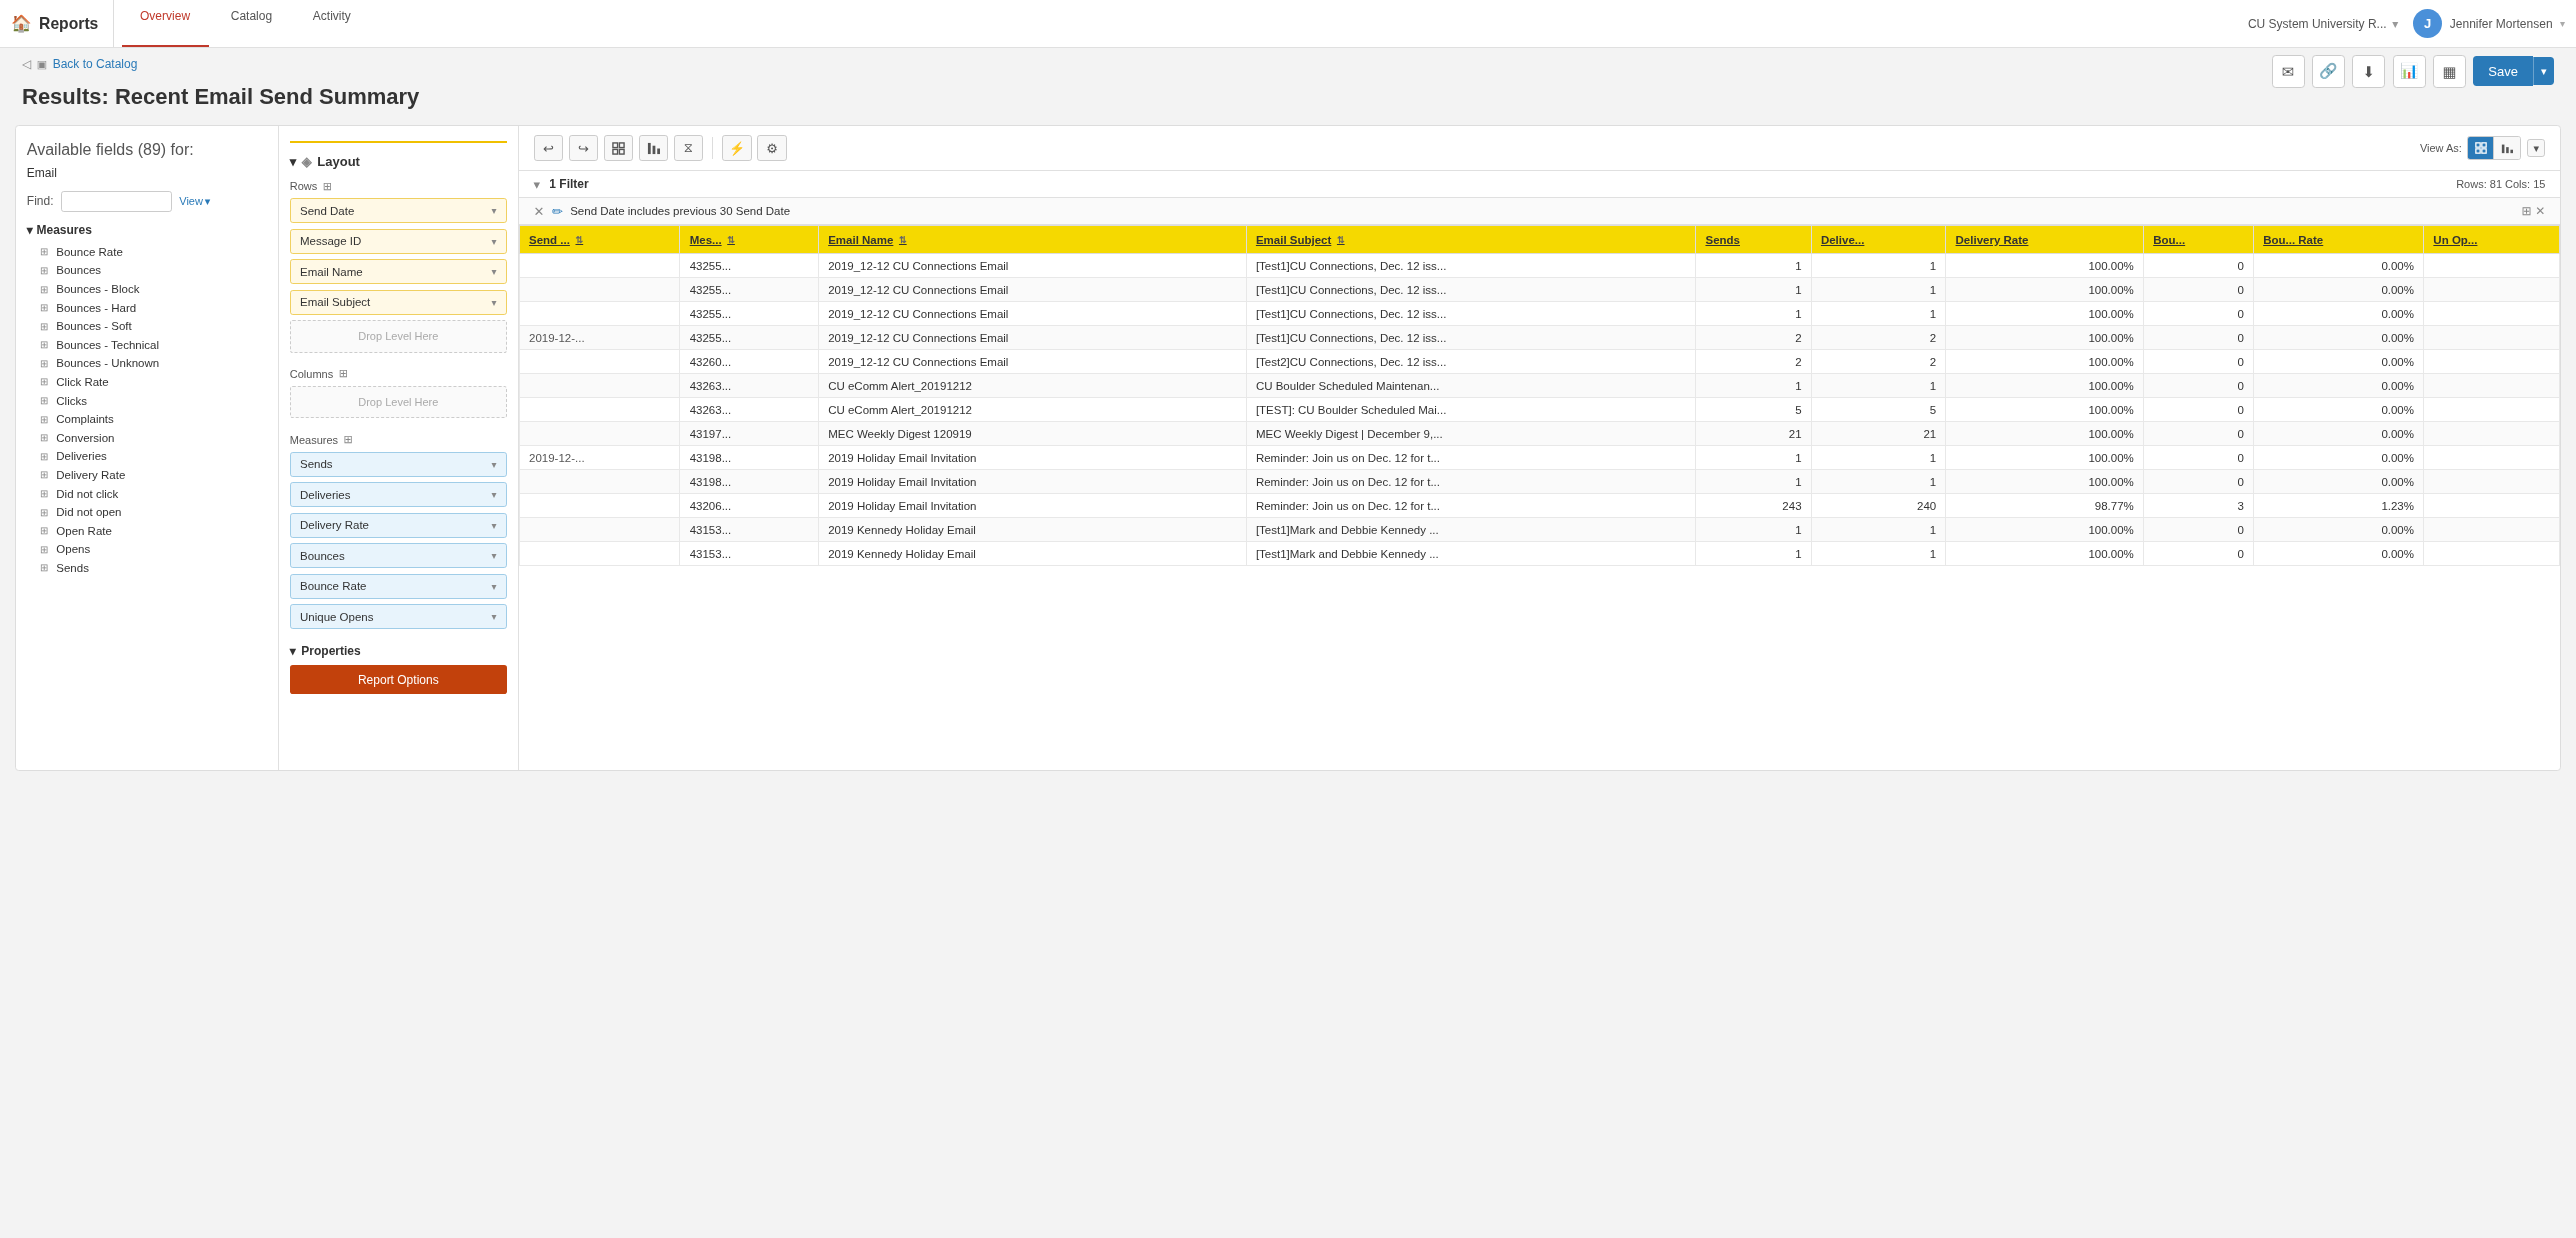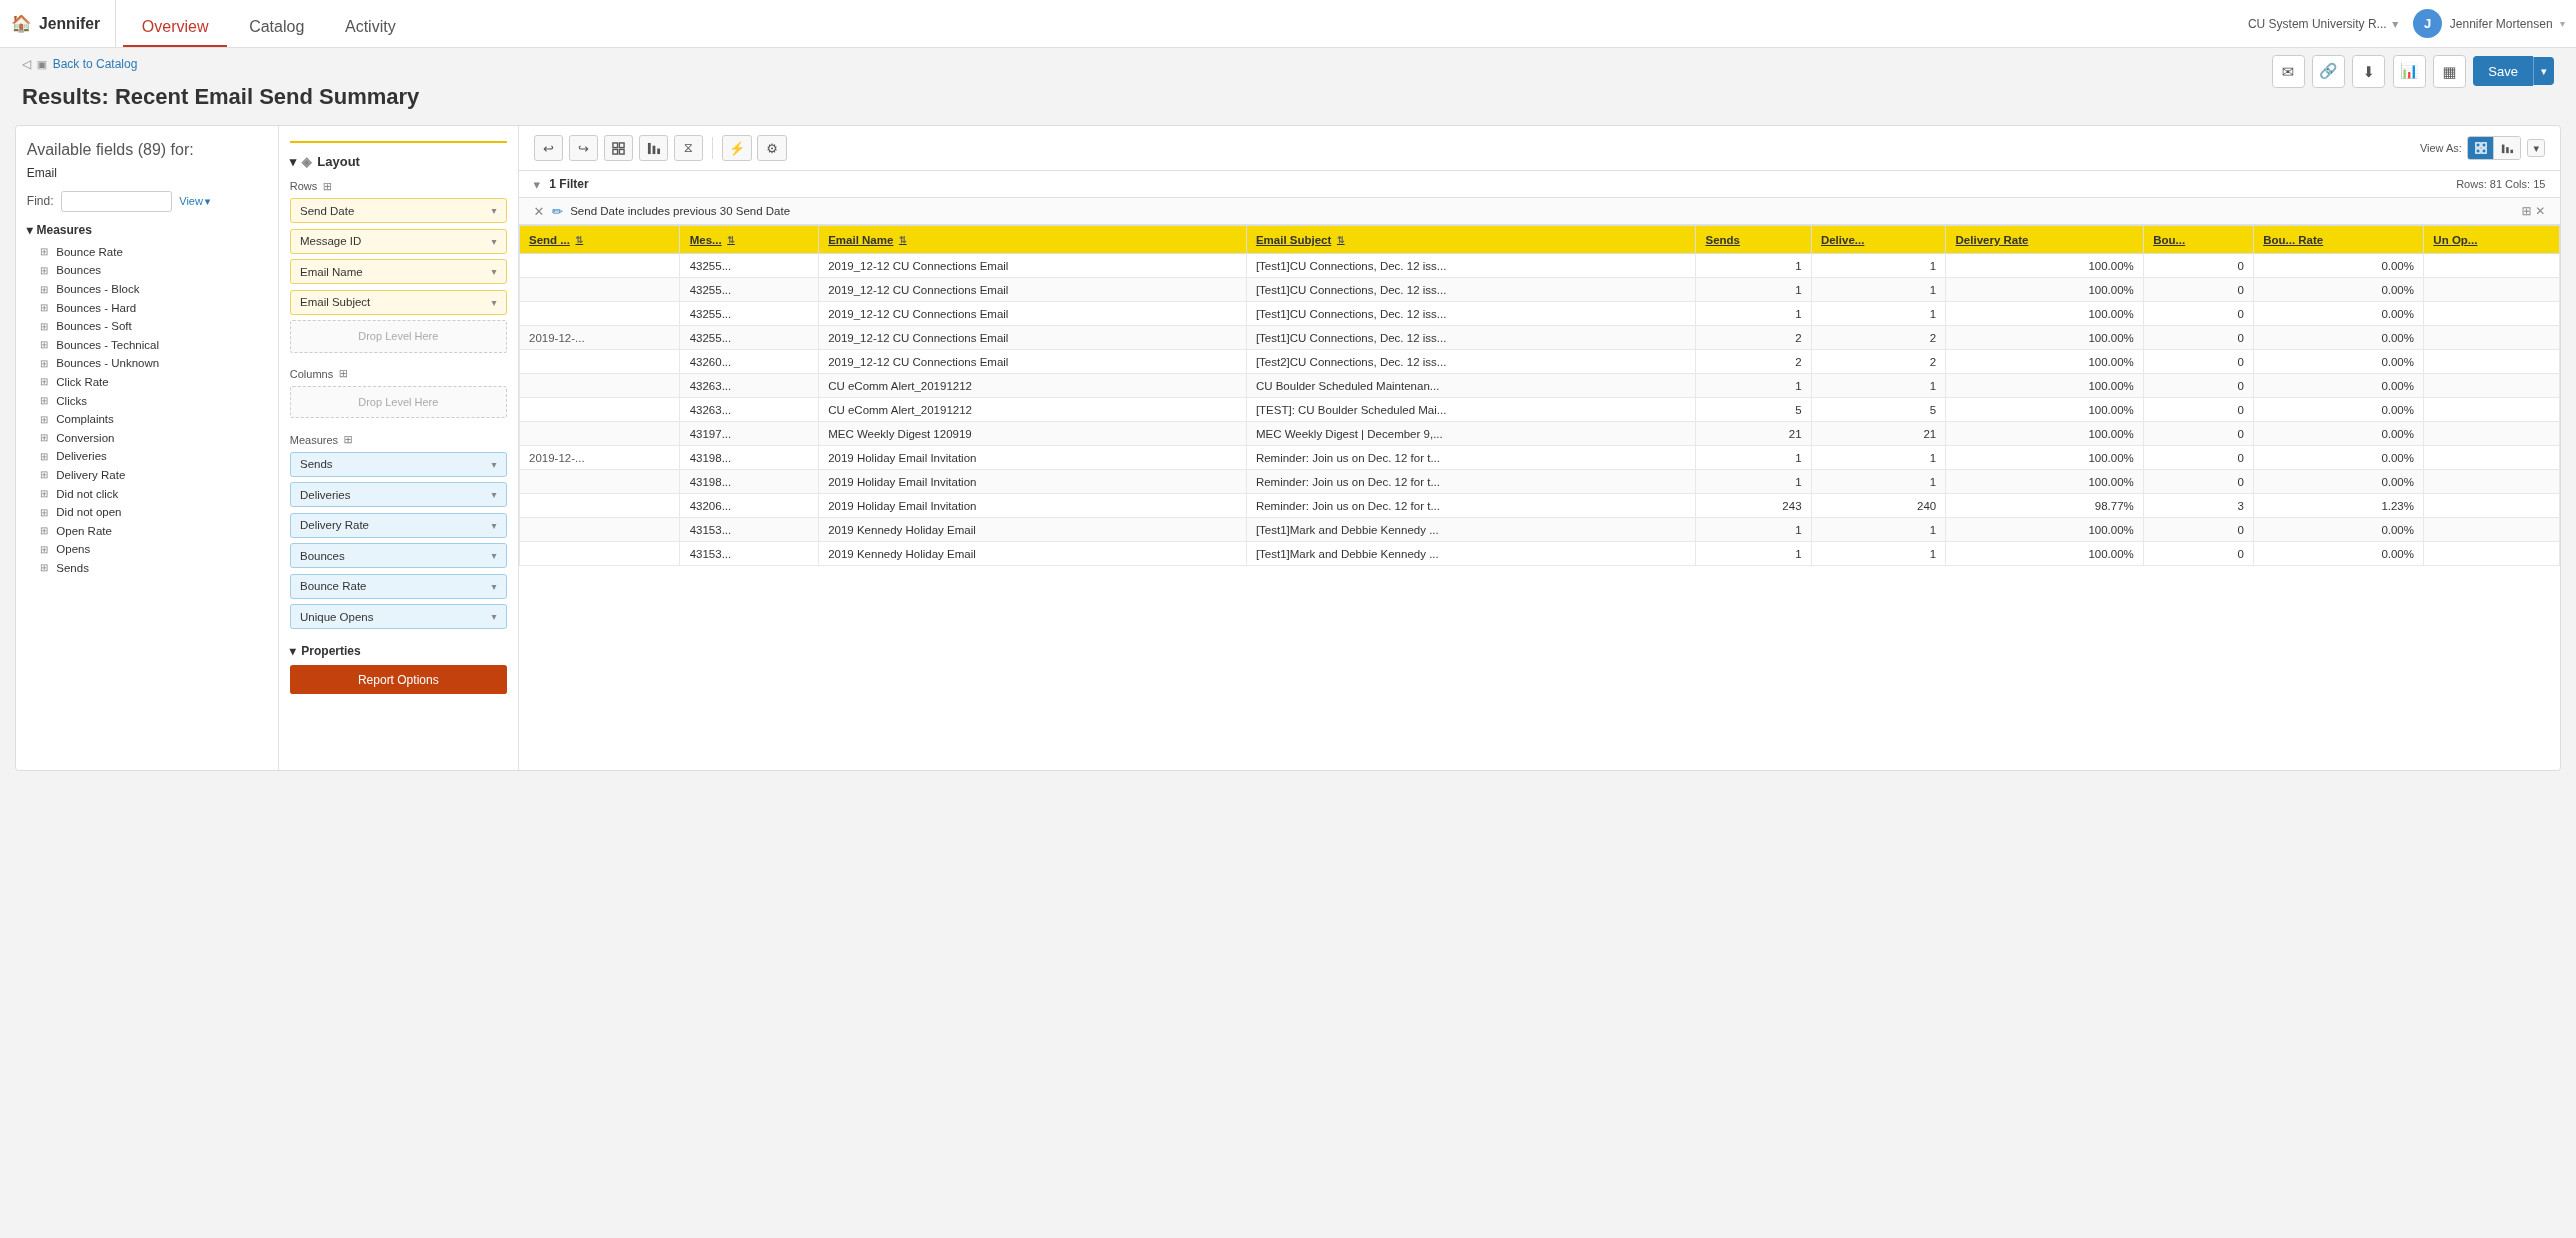--- a/index.html
+++ b/index.html
@@ -6,23 +6,23 @@
     body { font-family: -apple-system, BlinkMacSystemFont, 'Segoe UI', Arial, sans-serif; font-size: 12px; background: #f3f3f3; color: #333; }
 
     
     .top-nav {
       display: flex; align-items: center; background: #fff;
       border-bottom: 1.8px solid #e0e0e0; height: 48px; padding: 0 11px;
     }
     .top-nav .home-icon { color: #666; margin-right: 7.4px; font-size: 16.6px; }
     .nav-tabs { display: flex; height: 100%; align-items: flex-end; }
     .nav-tab {
-      padding: 9.2px 18.5px; cursor: pointer; font-size: 16px; color: #555;
+      padding: 9.2px 18.5px; cursor: pointer; font-size: 12px; color: #555;
       border-bottom: 2.8px solid transparent; margin-right: 3.7px;
-      display: flex; align-items: flex-end; height: 100%;
+      display: flex; align-items: flex-start; height: 100%;
     }
     .nav-tab.active { color: #c0392b; border-bottom: 2.8px solid #c0392b; font-weight: 500; }
     .nav-reports { font-size: 15.7px; font-weight: 600; color: #333; padding: 0 14.8px 0 0; display: flex; align-items: center; height: 100%; border-right: 0.9px solid #ddd; margin-right: 7.4px; }
     .top-right { margin-left: auto; display: flex; align-items: center; gap: 14.8px; }
     .org-selector { display: flex; align-items: center; gap: 5.5px; color: #555; font-size: 12px; cursor: pointer; }
     .org-selector .chevron { color: #999; }
     .user-badge { display: flex; align-items: center; gap: 7.4px; cursor: pointer; }
     .user-avatar { width: 29.5px; height: 29.5px; border-radius: 50%; background: #4a90d9; display: flex; align-items: center; justify-content: center; color: #fff; font-size: 13px; font-weight: 600; }
     .user-name { color: #555; font-size: 12px; }
 
@@ -124,21 +124,21 @@
     tbody tr:nth-child(even) td { background: #fafafa; }
     .col-numeric { text-align: right; }
     .col-date { color: #555; }
     .th-wrap { display: flex; align-items: center; gap: 2.8px; }
   </style>
 </head>
 <body>
 
 <nav class="top-nav">
   <span class="home-icon">🏠</span>
-  <span class="nav-reports">Jennifer</span>
+  <span class="nav-reports">Reports</span>
   <div class="nav-tabs">
     <div class="nav-tab active">
       <span>Overview</span>
     </div>
     <div class="nav-tab">
       <span>Catalog</span>
     </div>
     <div class="nav-tab">
       <span>Activity</span>
     </div>

